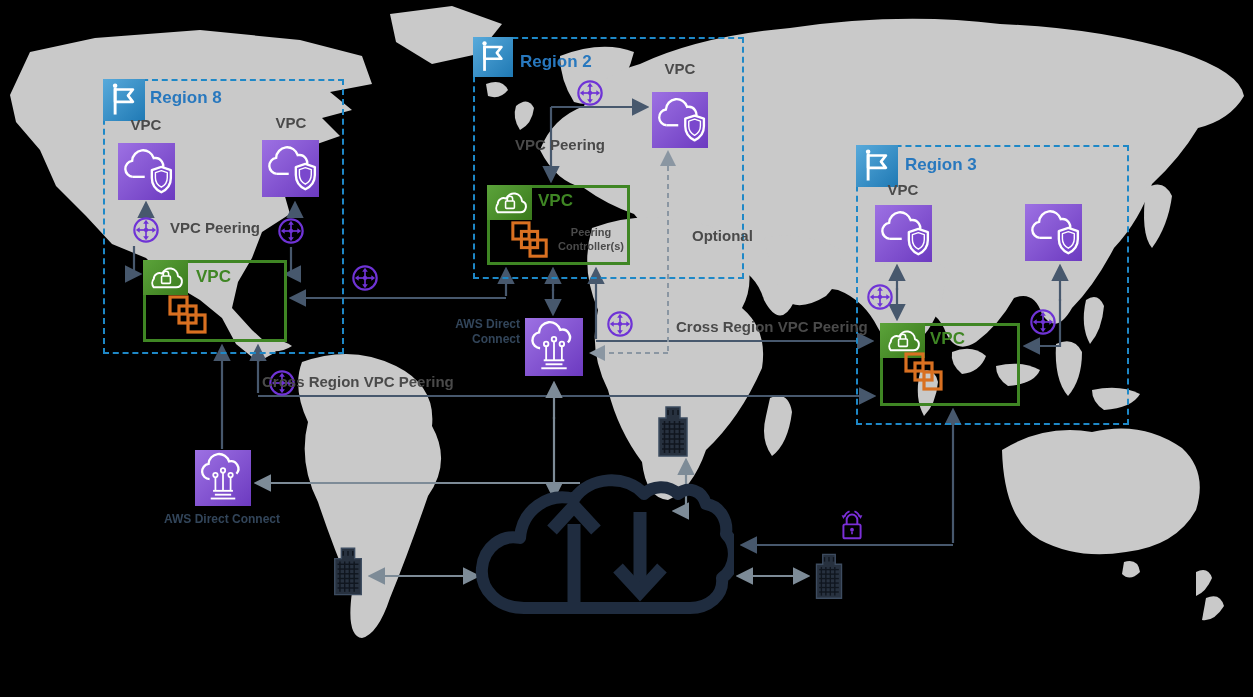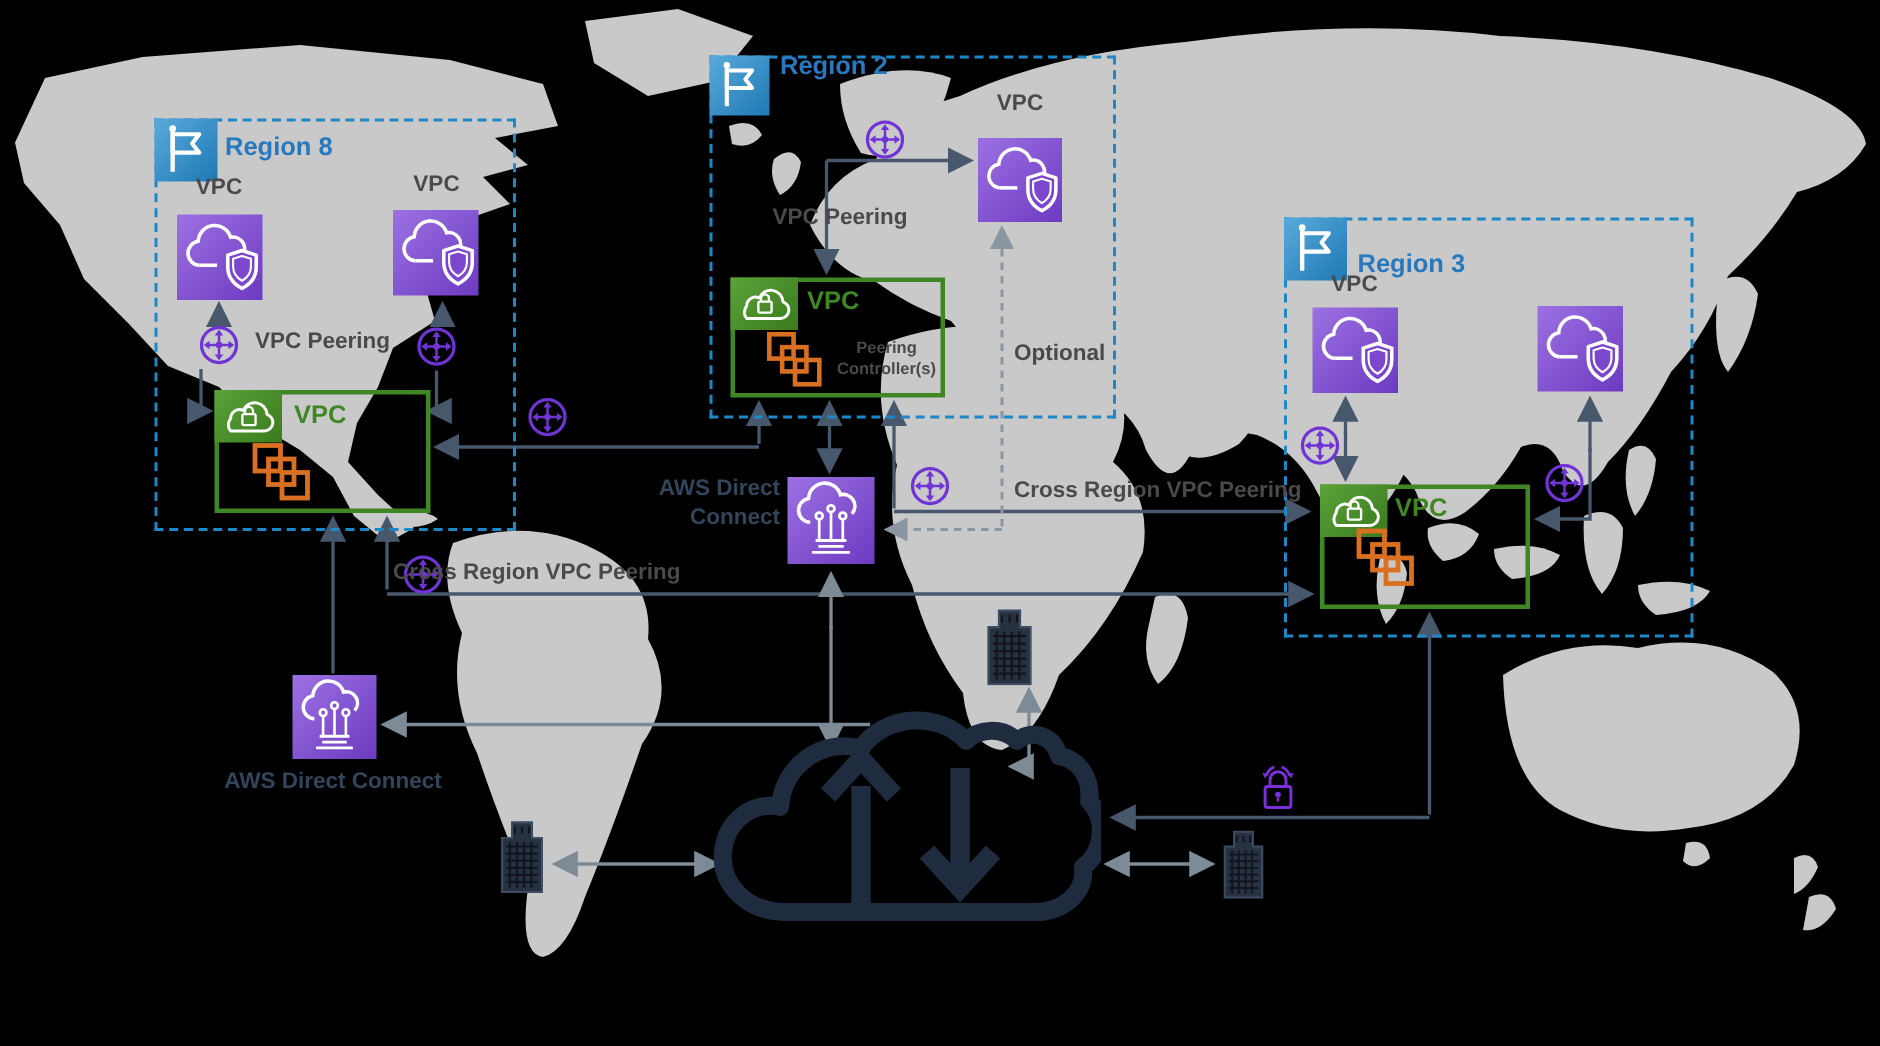--- a/index.html
+++ b/index.html
@@ -13,21 +13,21 @@
   
   .picon{position:absolute;background:linear-gradient(135deg,#9d71e3,#6c3ac0);}
   .picon svg,.flag svg,.gicon svg{width:100%;height:100%;display:block;}
   
   .gbox{position:absolute;border:3px solid #3F8624;box-sizing:border-box;}
   .gicon{position:absolute;background:linear-gradient(135deg,#5ba33a,#3a7a1c);}
   .gvpc{position:absolute;color:#3F8624;font-weight:bold;font-size:17px;}
   
   .lbl{position:absolute;color:#4a4a4a;font-weight:bold;font-size:15px;white-space:nowrap;}
   .lbl-wrap{position:absolute;color:#4a4a4a;font-weight:bold;font-size:11px;text-align:center;line-height:1.25;}
-  .navy-lbl{position:absolute;color:#32455a;font-weight:bold;font-size:15px;line-height:1.25;}
+  .navy-lbl{position:absolute;color:#32455a;font-weight:bold;font-size:12px;line-height:1.25;}
   .tgw{position:absolute;}
   .tgw svg,.bld svg,.lock svg,.bigcloud svg{width:100%;height:100%;display:block;}
   .bld{position:absolute;}
   .lock{position:absolute;}
   .bigcloud{position:absolute;}
   .ctr{text-align:center;}
   .rt{text-align:right;}
 </style>
 </head>
 <body>
@@ -241,21 +241,21 @@
         <use href="#sym-instances"></use>
       </svg>
     </div>
 
 <div class="region-box" style="left:473px;top:37px;width:267px;height:238px;"></div>
 <div class="flag" style="left:473px;top:37px;width:40px;height:40px;">
       <svg>
         <use href="#sym-flag"></use>
       </svg>
     </div>
-<div class="region-title" style="left:520px;top:34px;">Region 2</div>
+<div class="region-title" style="left:520px;top:52px;">Region 2</div>
 
 <div class="lbl ctr" style="left:654px;top:60px;width:52px;">VPC</div>
 <div class="picon" style="left:652px;top:92px;width:56px;height:56px;">
       <svg>
         <use href="#sym-cloud-shield"></use>
       </svg>
     </div>
 
 <div class="tgw" style="left:575px;top:78px;width:30px;height:30px;">
       <svg>
@@ -271,29 +271,29 @@
       </svg>
     </div>
 <div class="gvpc" style="left:538px;top:191px;">VPC</div>
 <div class="tgw" style="left:510px;top:220px;width:40px;height:40px;">
       <svg>
         <use href="#sym-instances"></use>
       </svg>
     </div>
 <div class="lbl-wrap" style="left:552px;top:226px;width:78px;">Peering Controller(s)</div>
 
-<div class="lbl" style="left:676px;top:227px;">Optional</div>
+<div class="lbl" style="left:692px;top:227px;">Optional</div>
 
 <div class="region-box" style="left:856px;top:145px;width:269px;height:276px;"></div>
 <div class="flag" style="left:856px;top:145px;width:42px;height:42px;">
       <svg>
         <use href="#sym-flag"></use>
       </svg>
     </div>
-<div class="region-title" style="left:905px;top:166px;text-align:center;">Region 3</div>
+<div class="region-title" style="left:905px;top:155px;text-align:center;">Region 3</div>
 
 <div class="lbl ctr" style="left:877px;top:181px;width:52px;">VPC</div>
 <div class="picon" style="left:875px;top:205px;width:57px;height:57px;">
       <svg>
         <use href="#sym-cloud-shield"></use>
       </svg>
     </div>
 <div class="picon" style="left:1025px;top:204px;width:57px;height:57px;">
       <svg>
         <use href="#sym-cloud-shield"></use>

